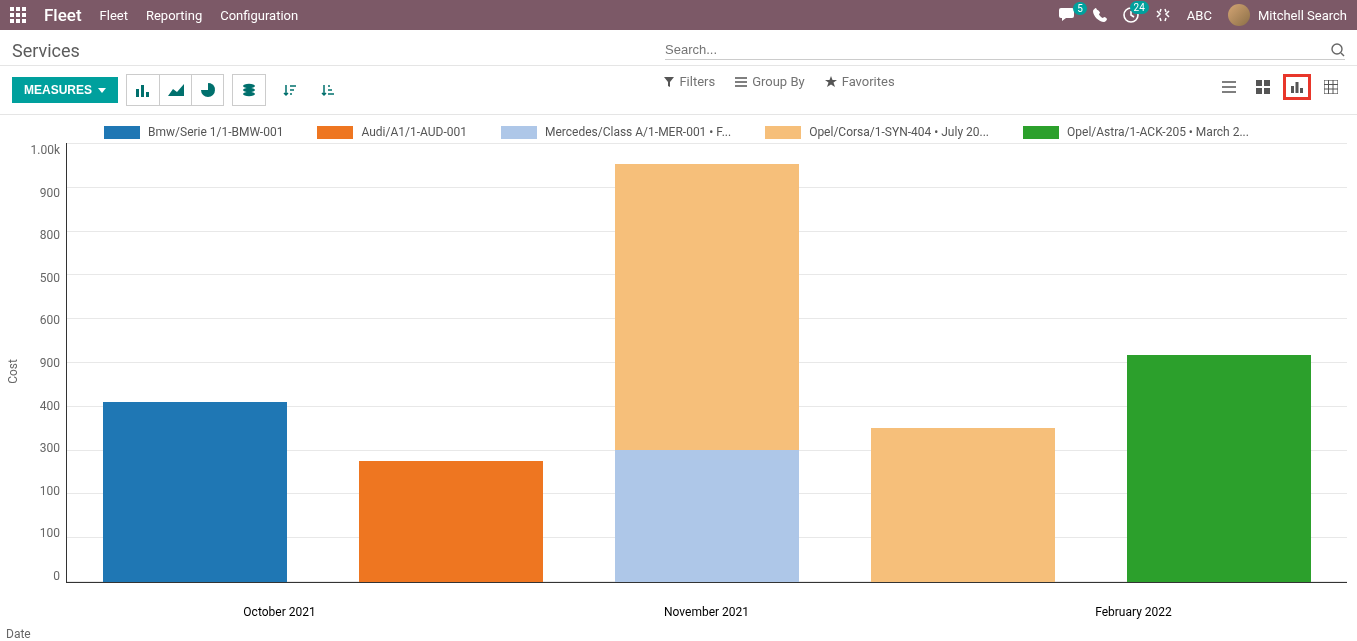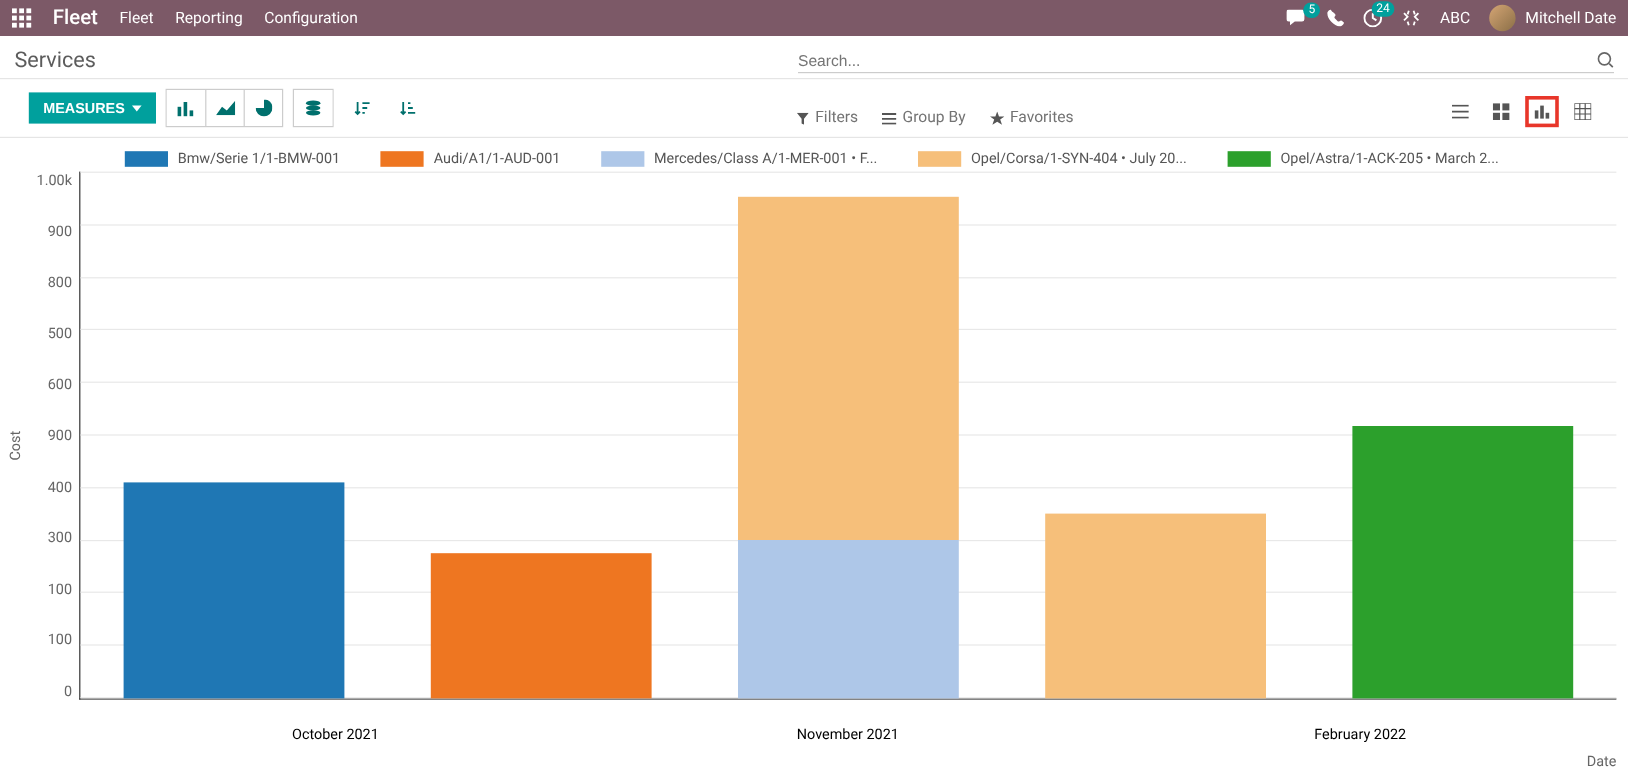--- a/index.html
+++ b/index.html
@@ -12,28 +12,28 @@
 .apps-icon span { background: #fff; }
 .brand { font-size: 17px; font-weight: 500; }
 .nav-link { font-size: 13px; cursor: pointer; }
 .navbar-right { margin-left: auto; display: flex; align-items: center; gap: 16px; }
 .icon-badge { position: relative; display: flex; align-items: center; }
 .badge { background: #00a09d; color: #fff; font-size: 10px; padding: 0 4px; border-radius: 8px; position: absolute; top: -6px; right: -10px; line-height: 13px; }
 .avatar { width: 22px; height: 22px; border-radius: 50%; background: linear-gradient(135deg,#d4a574,#8b6f47); display: inline-block; }
 .user-block { display: flex; align-items: center; gap: 8px; }
 
 
-.breadcrumb-row { padding: 10px 12px 4px 12px; display: flex; align-items: center; border-bottom: 1px solid #e5e5e5; }
+.breadcrumb-row { padding: 10px 12px 4px 12px; display: flex; align-items: flex-start; border-bottom: 1px solid #e5e5e5; }
 .page-title { font-size: 18px; color: #5c5c5c; }
 .search-wrap { margin-left: auto; width: 680px; display: flex; align-items: center; border-bottom: 1px solid #ccc; padding: 2px 0; }
 .search-input { flex: 1; border: none; outline: none; font-size: 13px; background: transparent; color: #701a75; }
 .search-icon { color: #666; font-size: 15px; }
 
 
-.cp { display: flex; align-items: flex-end; padding: 8px 24px; border-bottom: 1px solid #e5e5e5; }
+.cp { display: flex; align-items: flex-start; padding: 8px 12px; border-bottom: 1px solid #e5e5e5; }
 .cp-left { display: flex; align-items: center; gap: 8px; }
 .btn-measures { background: #00a09d; color: #fff; border: none; padding: 6px 12px; font-weight: 600; font-size: 12px; cursor: pointer; display: flex; align-items: center; gap: 6px; }
 .caret-down { width: 0; height: 0; border-left: 4px solid transparent; border-right: 4px solid transparent; border-top: 5px solid #fff; }
 .icon-btn-group { display: flex; border: 1px solid #ccc; }
 .icon-btn-group.no-border { border: none; gap: 6px; }
 .icon-btn { width: 32px; height: 30px; display: flex; align-items: center; justify-content: center; cursor: pointer; color: #00706d; background: #fff; }
 .icon-btn.sep { border-left: 1px solid #ccc; }
 .cp-center { margin-left: auto; display: flex; gap: 20px; color: #737373; }
 .cp-filter { display: flex; align-items: center; gap: 5px; cursor: pointer; font-size: 13px; }
 .cp-right { margin-left: auto; display: flex; align-items: center; gap: 6px; }
@@ -50,21 +50,21 @@
 .yaxis { display: flex; flex-direction: column; justify-content: space-between; align-items: flex-end; width: 44px; font-size: 12px; color: #666; padding: 0 6px 0 0; height: 440px; }
 .plot { flex: 1; position: relative; height: 440px; border-left: 1px solid #333; border-bottom: 1px solid #333; }
 .gridlines { position: absolute; inset: 0; display: flex; flex-direction: column; justify-content: space-between; }
 .gridline { height: 1px; background: #e8e8e8; width: 100%; }
 .bars { position: absolute; inset: 0; display: flex; align-items: flex-end; }
 .bar-group { flex: 1; display: flex; justify-content: center; align-items: flex-end; height: 100%; }
 .bar-stack { width: 72%; display: flex; flex-direction: column-reverse; }
 .bar-seg { width: 100%; }
 .xaxis { display: flex; margin-left: 60px; }
 .xaxis .tick { flex: 1; text-align: center; font-size: 12px; color: #000000; padding-top: 6px; }
-.xaxis-label { text-align: right; font-size: 12px; color: #666; margin-top: 8px; }
+.xaxis-label { text-align: left; font-size: 12px; color: #666; margin-top: 8px; }
 
 svg { display: block; }
 </style>
 </head>
 <body>
 
 <div class="navbar">
   <div class="navbar-left">
     <div class="apps-icon">
         <span></span>
@@ -102,21 +102,21 @@
       <span class="badge">24</span>
     </div>
     <div>
       <svg width="16" height="16" viewBox="0 0 16 16">
           <path d="M2 4l3 3-3 3M14 4l-3 3 3 3M6 2l-1 3M10 2l1 3M6 14l-1-3M10 14l1-3" stroke="#fff" stroke-width="1.5" fill="none"></path>
         </svg>
     </div>
     <div>ABC</div>
     <div class="user-block">
       <span class="avatar"></span>
-      <span>Mitchell Date</span>
+      <span>Mitchell Search</span>
     </div>
   </div>
 </div>
 
 <div class="breadcrumb-row">
   <div class="page-title">Services</div>
   <div class="search-wrap">
     <input class="search-input" placeholder="Search..." style="">
     <span class="search-icon">
       <svg width="14" height="14" viewBox="0 0 14 14">

